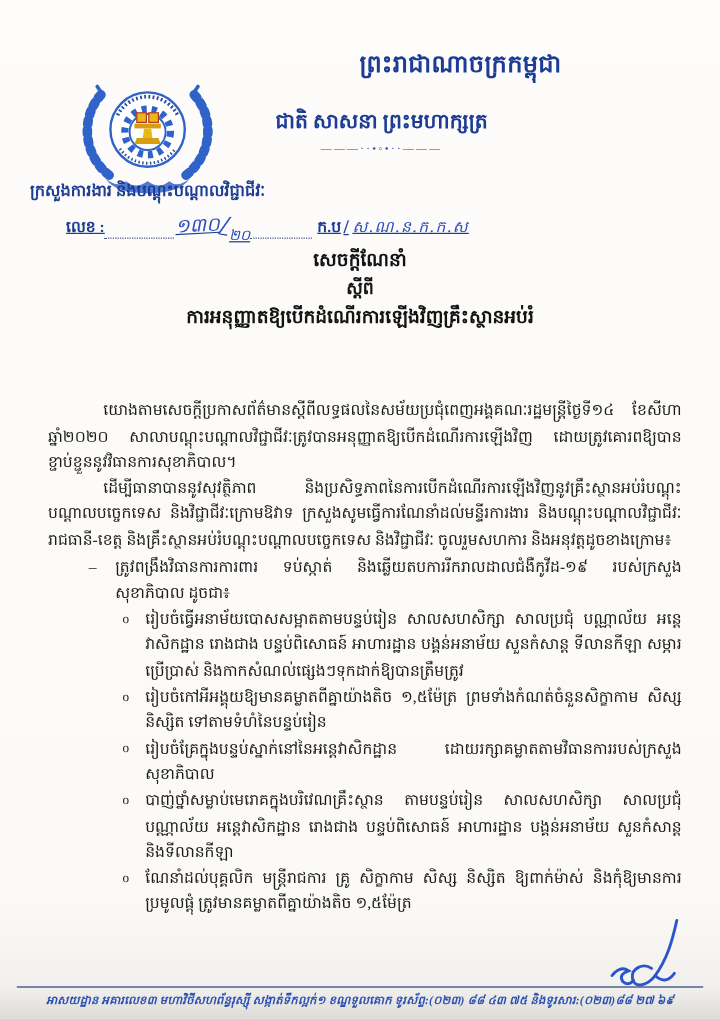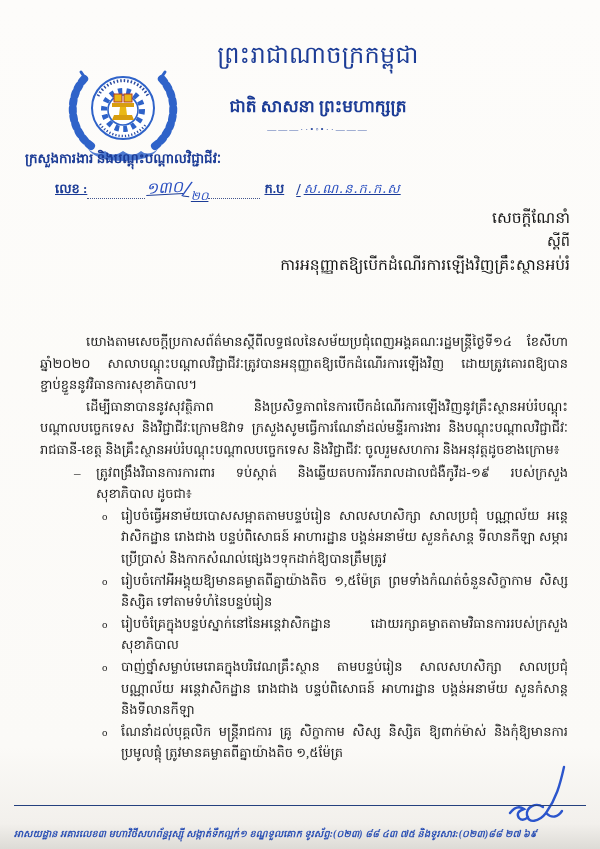--- a/index.html
+++ b/index.html
@@ -6,50 +6,50 @@
   .page{
     position:relative;width:600px;height:849px;margin:0 auto;
     background:linear-gradient(180deg,#fdfcfa 0%,#fbfaf7 88%,#f2f0ec 97%,#dddbd6 100%);
     font-family:"Liberation Serif", serif;
     overflow:hidden;
   }
   
   .header{position:absolute;top:38px;left:0;right:0;height:130px;}
   .logo{position:absolute;left:58px;top:16px;width:130px;height:112px;}
   .header-text{position:absolute;left:168px;top:2px;width:300px;text-align:center;color:#1c3c96;}
-  .kingdom{font-size:24px;font-weight:normal;letter-spacing:.3px;}
+  .kingdom{font-size:20px;font-weight:bold;letter-spacing:.3px;text-align:right;}
   .motto{font-size:17px;margin-top:20px;font-weight:bold;}
   .divider{font-size:9px;margin-top:4px;letter-spacing:2px;color:#2a4aa0;}
   
   .ministry{position:absolute;top:150px;left:25px;color:#1c3c96;width:420px;}
   .ministry-name{font-size:13.5px;font-weight:bold;}
   .number-row{margin-top:7px;margin-left:30px;font-size:13px;font-weight:bold;display:flex;align-items:flex-end;text-decoration:underline;}
   .dots{display:inline-block;border-bottom:1.6px dotted #44568e;height:14px;}
   .dots.d1{width:58px;} .dots.d2{width:52px;}
   .hw{color:#2a4fc0;font-weight:normal;font-style:italic;font-family:"DejaVu Serif",serif;}
   .hw-num{font-size:16px;display:inline-block;transform:rotate(-3deg);margin:0 1px -2px 1px;}
   .hw-slash{font-size:19px;display:inline-block;transform:rotate(8deg);}
   .hw-sub{font-size:12px;display:inline-block;transform:translateY(7px);}
-  .suffix-code{margin:0 12px 0 4px;text-align:right;}
+  .suffix-code{margin:0 2px 0 4px;text-align:right;}
   .suffix-slash{font-size:16px;margin-right:3px;}
   .hw-suffix{font-size:13px;letter-spacing:1px;}
   
-  .title-block{position:absolute;top:206px;left:30px;right:30px;text-align:right;color:#131313;font-weight:normal;line-height:23.5px;}
+  .title-block{position:absolute;top:206px;left:30px;right:30px;text-align:center;color:#131313;font-weight:bold;line-height:23.5px;}
   .t-sm{font-size:14.5px;}
   .t-lg{font-size:15.5px;}
   
   .body-block{position:absolute;top:331px;left:40px;right:32px;font-size:13px;line-height:21.6px;color:#1b1b1b;text-align:justify;}
   .para{margin:0;text-indent:46px;}
   .dash-row{display:flex;margin-left:34px;margin-top:1px;}
   .dash-marker{width:22px;flex:none;}
   .circle-row{display:flex;margin-left:62px;}
   .circle-marker{width:19px;flex:none;font-size:11px;transform:translateY(1px);}
   .li-text{flex:1;text-align:justify;}
   
-  .footer{position:absolute;left:14px;right:14px;bottom:7px;border-top:1.6px solid #24407e;padding-top:22px;text-align:left;}
+  .footer{position:absolute;left:14px;right:14px;bottom:7px;border-top:1.6px solid #24407e;padding-top:5px;text-align:center;}
   .footer-text{font-size:9.6px;font-style:italic;font-weight:bold;color:#2b50b4;letter-spacing:.2px;}
   
   .signature{position:absolute;right:22px;bottom:10px;width:78px;height:78px;}
 </style>
 </head>
 <body>
 
 <div class="page">
 
   <div class="header">

